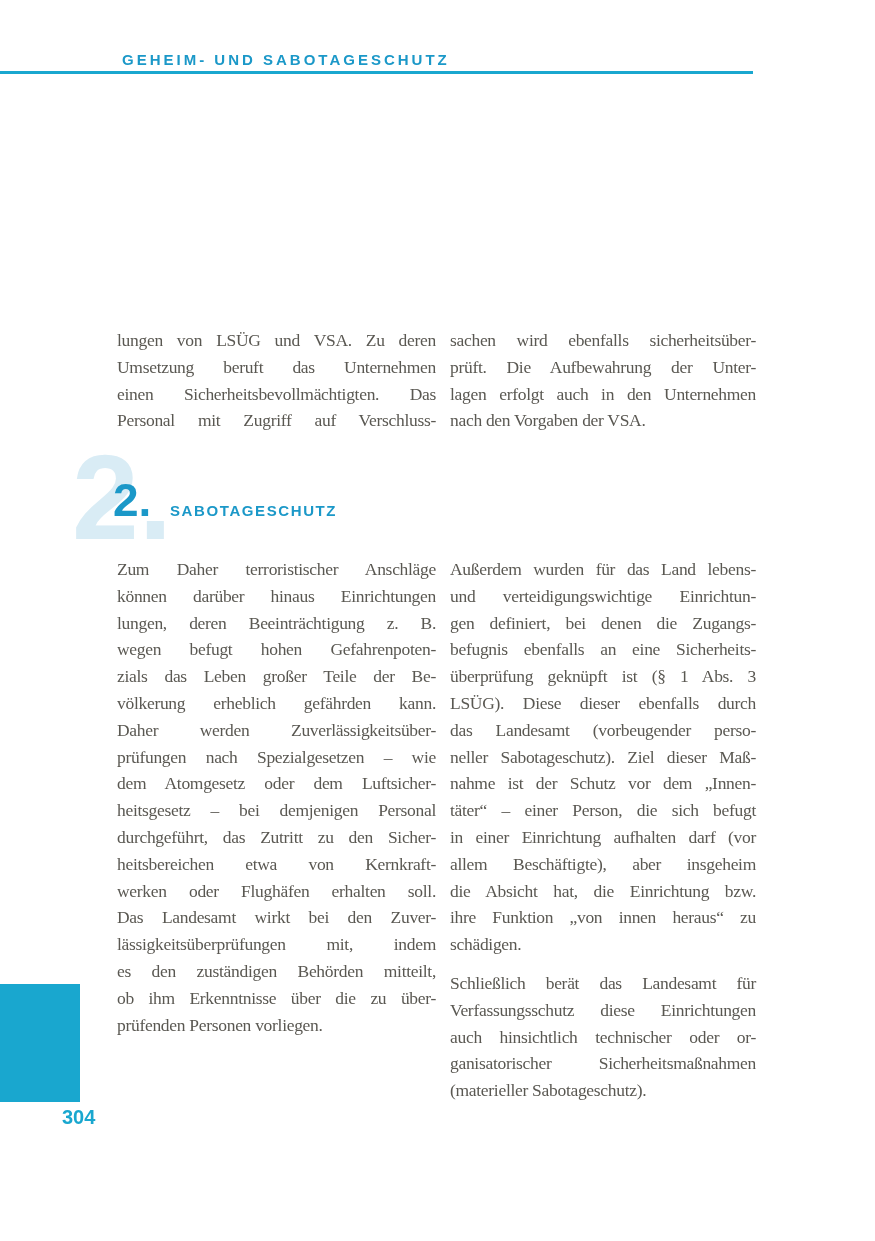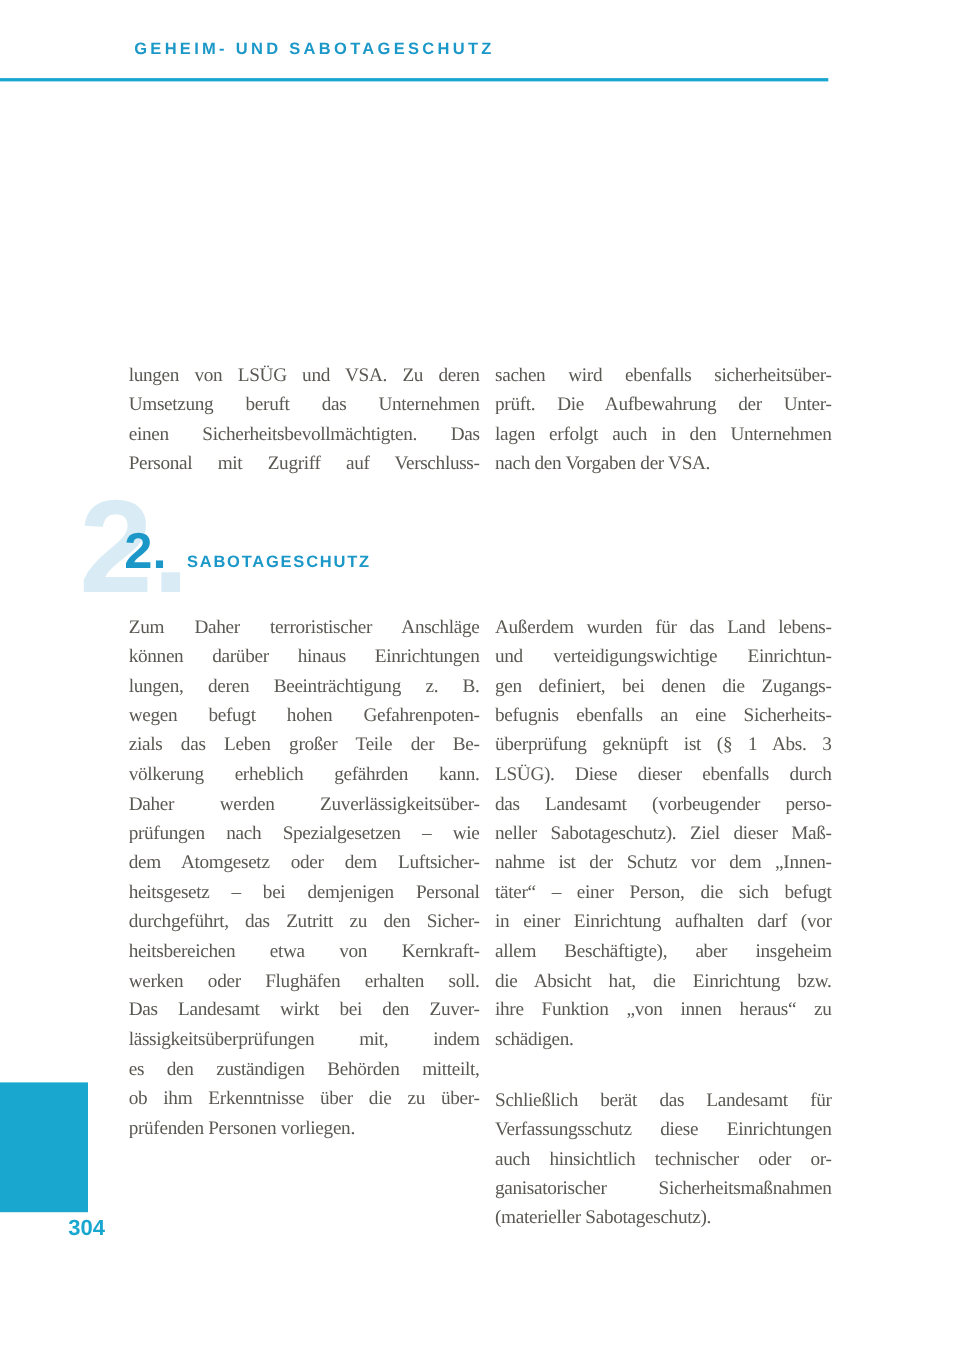--- a/index.html
+++ b/index.html
@@ -6,21 +6,21 @@
   html,body{margin:0;padding:0;background:#ffffff;}
   .page{
     position:relative;
     width:875px;height:1241px;
     background:#ffffff;
     overflow:hidden;
     font-family:"Liberation Serif", serif;
   }
   
   .running-head{
-    position:absolute;left:122px;top:36px;
+    position:absolute;left:122px;top:51px;
     font-family:"Liberation Sans", sans-serif;
     font-weight:bold;font-size:15px;letter-spacing:3px;
     color:var(--heading,#1b98c8);
     white-space:nowrap;
   }
   .header-rule{
     position:absolute;left:0;top:71px;width:753px;height:3px;
     background:var(--accent,#19a7cf);
   }
   
@@ -29,21 +29,21 @@
     font-size:17.5px;line-height:26.8px;
     letter-spacing:-0.3px;
     color:var(--body-text,#5a5852);
   }
   .col-left{left:117px;width:319px;}
   .col-right{left:450px;width:306px;}
   .intro{top:303px;margin-top:24px;}
   .body-col{top:556px;}
   .jline{text-align:justify;text-align-last:justify;}
   .jline.last{text-align-last:left;}
-  .para2{margin-top:28px;}
+  .para2{margin-top:12px;}
   
   .section-watermark{
     position:absolute;left:72px;top:437px;
     font-family:"Liberation Sans", sans-serif;
     font-weight:bold;font-size:120px;line-height:1;
     color:var(--accent-light,#d9ecf5);
     z-index:1;
   }
   .section-number{
     position:absolute;left:113px;top:477px;

